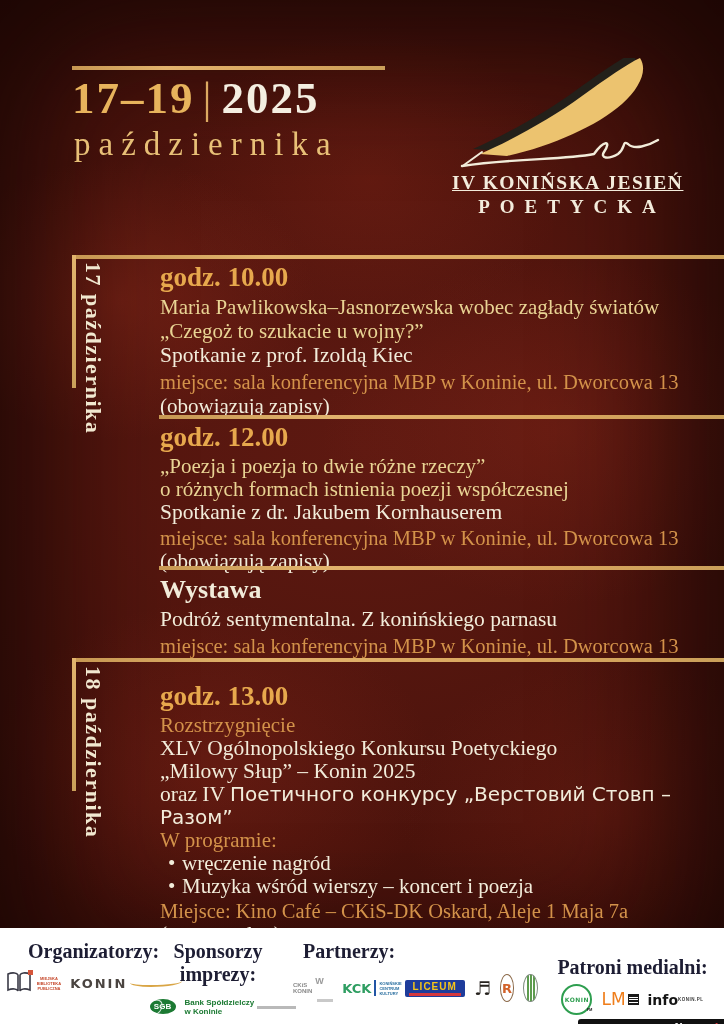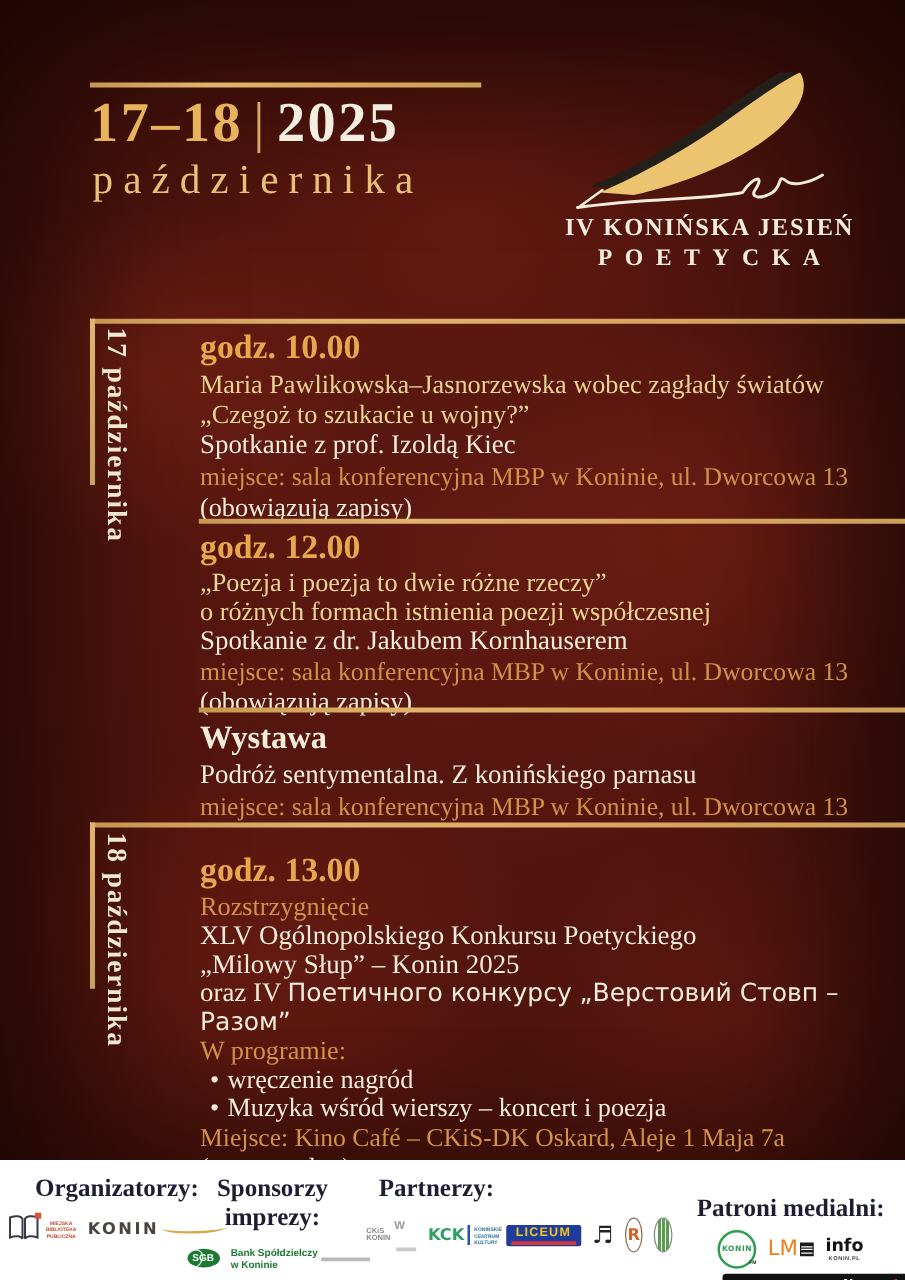--- a/index.html
+++ b/index.html
@@ -22,21 +22,21 @@
 
   .rule-top{left:72px;top:66px;width:313px;}
   .date-row{position:absolute;left:72px;top:74px;font-size:45px;font-weight:bold;letter-spacing:2px;line-height:48px;}
   .date-row .dates{color:#e7b35c;}
   .date-row .divider{color:#dcaa62;font-weight:normal;padding:0 8px;}
   .date-row .year{color:#f4eee1;}
   .month{position:absolute;left:74px;top:126px;font-size:33px;color:#e8c077;letter-spacing:8px;}
 
   .brand{position:absolute;left:452px;top:58px;width:230px;}
   .brand svg{display:block;}
-  .brand-line1{margin-top:-4px;text-align:left;color:#f3ecdc;font-size:19.5px;letter-spacing:1.5px;font-weight:600;white-space:nowrap;}
+  .brand-line1{margin-top:-4px;text-align:left;color:#f3ecdc;font-size:19.5px;letter-spacing:1.5px;font-weight:600;white-space:nowrap;text-decoration:underline;}
   .brand-line2{text-align:center;color:#f3ecdc;font-size:19px;letter-spacing:10px;text-indent:10px;font-weight:600;margin-top:2px;}
 
   .hline-17{left:72px;top:255px;width:652px;}
   .vline-17{left:72px;top:255px;height:133px;}
   .hline-18{left:72px;top:658px;width:652px;}
   .vline-18{left:72px;top:658px;height:133px;}
   .sep-1{left:159px;top:415px;width:565px;}
   .sep-2{left:159px;top:566px;width:565px;}
 
   .day-label{position:absolute;writing-mode:vertical-rl;color:#f1e8d0;font-size:22px;font-weight:bold;letter-spacing:1.5px;width:26px;}
@@ -97,42 +97,42 @@
   .badge-orange{border:1.5px solid #8c6a4a;color:#d2622a;font-size:13px;font-weight:bold;background:#fff;}
   .badge-green{border:1.5px solid #7e8c7e;background:linear-gradient(90deg,#fff 20%,#5d9b4e 20%,#5d9b4e 40%,#fff 40%,#fff 45%,#5d9b4e 45%,#5d9b4e 62%,#fff 62%,#fff 68%,#5d9b4e 68%,#5d9b4e 84%,#fff 84%);}
 
   .koninfm{width:27px;height:27px;border-radius:50%;border:2px solid #2e9e4f;display:flex;align-items:center;justify-content:center;position:relative;}
   .koninfm-word{font-family:"DejaVu Sans",sans-serif;font-size:6px;font-weight:bold;color:#2e9e4f;letter-spacing:.5px;}
   .koninfm-fm{position:absolute;right:-2px;bottom:1px;font-size:4px;color:#222;font-family:"Liberation Sans",sans-serif;font-weight:bold;}
   .lm{display:flex;align-items:center;gap:2px;}
   .lm-word{font-family:"DejaVu Sans",sans-serif;font-size:17px;font-weight:normal;color:#ef7d1a;line-height:17px;}
   .lm-box{width:9px;height:11px;background:#1a1a1a;display:flex;flex-direction:column;justify-content:center;gap:1.5px;padding:0 1px;}
   .lm-box i{display:block;height:1px;background:#fff;}
-  .info-stack{display:flex;flex-direction:column;align-items:center;}
+  .info-stack{display:flex;align-items:center;}
   .info-word{font-family:"DejaVu Sans",sans-serif;font-size:14px;font-weight:bold;color:#141414;line-height:14px;}
   .info-cap{font-family:"Liberation Sans",sans-serif;font-size:4.5px;font-weight:bold;color:#3a3a3a;letter-spacing:.5px;}
   .przeglad{display:flex;flex-direction:column;align-items:center;}
   .przeglad-word{font-family:"DejaVu Sans",sans-serif;font-size:9.5px;font-weight:bold;color:#3a3a44;}
   .przeglad-dot{color:#d5373e;}
   .przeglad-sub{width:70px;height:2.5px;background:#d5665e;margin-top:2px;}
   .ekonin{background:#111;border-radius:3px;padding:3px 7px;display:flex;align-items:baseline;font-family:"DejaVu Sans",sans-serif;font-weight:bold;gap:32px;}
   .ekonin .wh{color:#f2f2f2;font-size:10px;}
   .ekonin .ring{width:8px;height:8px;border:2px solid #d5373e;border-radius:50%;margin:0 1px;align-self:center;}
   .ekonin .red{color:#d5373e;font-size:10px;}
   .ekonin .tld{color:#d5373e;font-size:6px;margin-left:1px;}
 </style>
 </head>
 <body>
 
 <div class="poster">
   <div class="vignette"></div>
 
   <div class="rule rule-top"></div>
   <div class="date-row">
-    <span class="dates">17–18</span><span class="divider">|</span><span class="year">2025</span>
+    <span class="dates">17–19</span><span class="divider">|</span><span class="year">2025</span>
   </div>
   <div class="month">października</div>
 
   <div class="brand">
     <svg width="230" height="118" viewBox="0 0 230 118">
       <path d="M28,96 C60,82 100,60 130,38 C155,20 175,6 188,0 C196,12 188,30 170,46 C145,68 100,88 55,98 Z" fill="#23201a" transform="translate(-7,-5)"></path>
       <path d="M28,96 C60,82 100,60 130,38 C155,20 175,6 188,0 C196,12 188,30 170,46 C145,68 100,88 55,98 Z" fill="#ecc36f"></path>
       <path d="M30,94 L12,107" stroke="#f2ecda" stroke-width="2" stroke-linecap="round"></path>
       <path d="M10,108 C64,100 112,102 142,96 C152,82 160,82 152,94 C148,100 156,102 166,96 C174,90 170,82 176,86 C182,92 196,88 206,82" stroke="#f2ecda" stroke-width="2.4" fill="none" stroke-linecap="round"></path>
     </svg>

